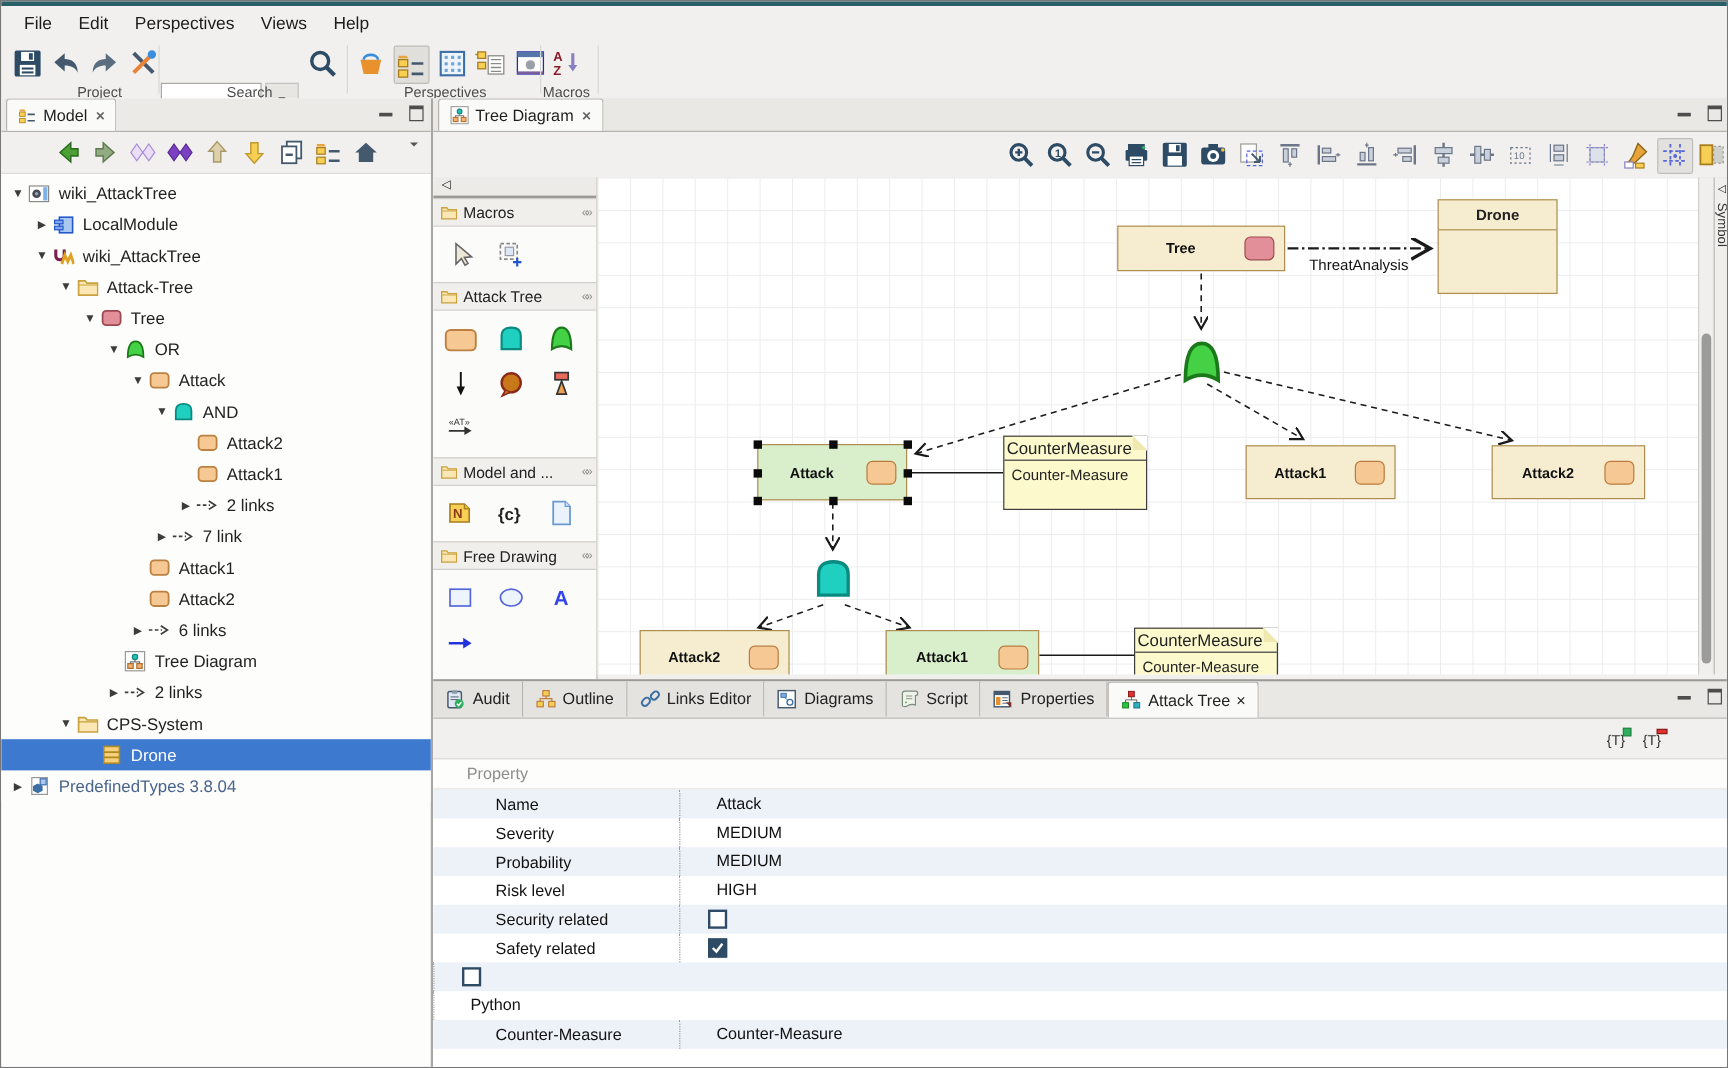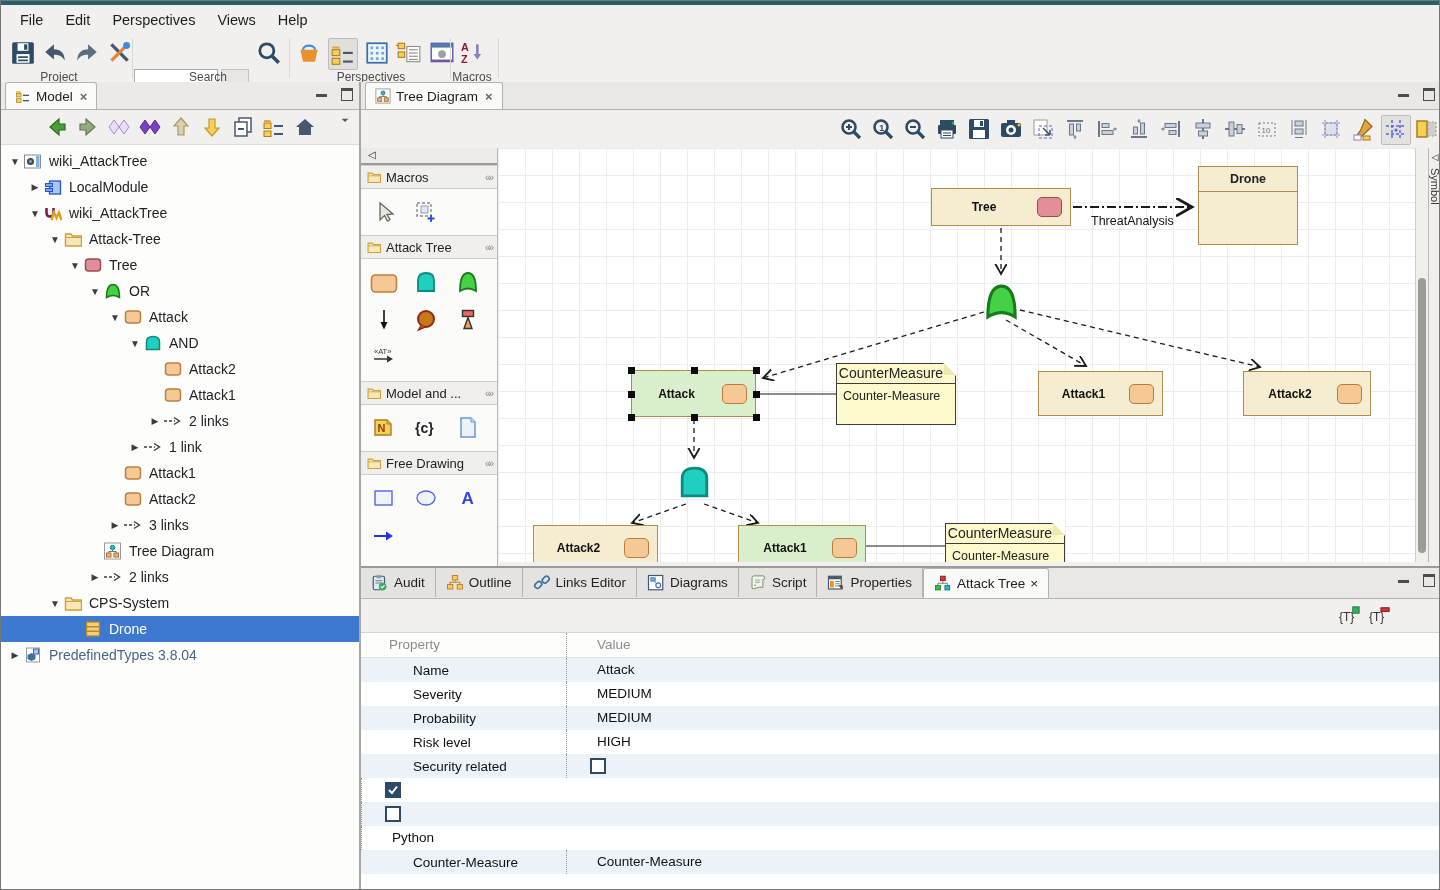--- a/index.html
+++ b/index.html
@@ -195,21 +195,21 @@
         </svg>
       </div>
       <div class="tb-icon" style="left: 458px;">
         <svg width="26" height="26" viewBox="0 0 24 24" xmlns="http://www.w3.org/2000/svg">
           <text x="1" y="10" font-size="10" font-weight="bold" fill="#8b1a2b" font-family="Liberation Sans">A</text>
           <text x="1" y="21" font-size="10" font-weight="bold" fill="#8b1a2b" font-family="Liberation Sans">Z</text>
           <path d="M16 4 L16 16" stroke="#8a7fc0" stroke-width="2.4"></path>
           <path d="M12.5 13 L16 18 L19.5 13 Z" fill="#8a7fc0"></path>
         </svg>
       </div>
-      <div class="tb-label" style="left: 8px; width: 100px;">Project</div>
+      <div class="tb-label" style="left: 32px; width: 100px;">Project</div>
       <div class="tb-label" style="left: 157px; width: 100px;">Search</div>
       <div class="tb-label" style="left: 320px; width: 100px;">Perspectives</div>
       <div class="tb-label" style="left: 421px; width: 100px;">Macros</div>
       <div class="tb-sep" style="left: 131px;"></div>
       <div class="tb-sep" style="left: 288px;"></div>
       <div class="tb-sep" style="left: 449px;"></div>
       <div class="tb-sep" style="left: 497px;"></div>
     </div>
 
   <div class="left-panel">
@@ -403,21 +403,21 @@
           <span>2 links</span>
         </div>
         <div class="trow" style="padding-left: 126px;">
           <span class="caret" style="font-size: 9px;">▶</span>
           <span class="ticon">
             <svg width="18" height="18" viewBox="0 0 18 18" xmlns="http://www.w3.org/2000/svg">
               <line x1="1" y1="9" x2="12" y2="9" stroke="#3c3c3c" stroke-width="1.4" stroke-dasharray="3 2"></line>
               <path d="M11 5.5 L16.5 9 L11 12.5" fill="none" stroke="#3c3c3c" stroke-width="1.4"></path>
             </svg>
           </span>
-          <span>1 link</span>
+          <span>7 link</span>
         </div>
         <div class="trow" style="padding-left: 106px;">
           <span class="caret"></span>
           <span class="ticon">
             <svg width="19" height="18" viewBox="0 0 18 18" xmlns="http://www.w3.org/2000/svg">
               <rect x="2" y="3" width="15" height="12" rx="3" fill="#f6c894" stroke="#bc8040" stroke-width="1.5"></rect>
             </svg>
           </span>
           <span>Attack1</span>
         </div>
@@ -431,21 +431,21 @@
           <span>Attack2</span>
         </div>
         <div class="trow" style="padding-left: 106px;">
           <span class="caret" style="font-size: 9px;">▶</span>
           <span class="ticon">
             <svg width="18" height="18" viewBox="0 0 18 18" xmlns="http://www.w3.org/2000/svg">
               <line x1="1" y1="9" x2="12" y2="9" stroke="#3c3c3c" stroke-width="1.4" stroke-dasharray="3 2"></line>
               <path d="M11 5.5 L16.5 9 L11 12.5" fill="none" stroke="#3c3c3c" stroke-width="1.4"></path>
             </svg>
           </span>
-          <span>3 links</span>
+          <span>6 links</span>
         </div>
         <div class="trow" style="padding-left: 86px;">
           <span class="caret"></span>
           <span class="ticon">
             <svg width="19" height="18" viewBox="0 0 18 18" xmlns="http://www.w3.org/2000/svg">
               <rect x="1" y="1" width="16" height="16" fill="#fff" stroke="#999"></rect>
               <circle cx="9" cy="5.5" r="2.2" fill="#25c0b5" stroke="#0a8a80"></circle>
               <rect x="3" y="11" width="4.5" height="4" fill="#f0b070" stroke="#b07030"></rect>
               <rect x="10.5" y="11" width="4.5" height="4" fill="#f0b070" stroke="#b07030"></rect>
               <path d="M9 8 L9 9.5 M5.2 11 L5.2 9.5 L12.8 9.5 L12.8 11" stroke="#777" fill="none"></path>
@@ -995,21 +995,20 @@
         <div class="ticonbtn" style="right: 48px;">
           <svg width="22" height="22" viewBox="0 0 24 24" xmlns="http://www.w3.org/2000/svg">
             <text x="0" y="17" font-size="13" fill="#333" font-family="Liberation Sans">{T}</text>
             <rect x="13" y="3" width="9" height="4" fill="#e03030" stroke="#801010"></rect>
           </svg>
         </div>
       </div>
     <div class="prop-table">
       <div class="pt-header">
         <div class="c1">Property</div>
-        <div class="c2">Value</div>
       </div>
       <div id="ptRows">
           <div class="pt-row alt">
             <div class="c1">Name</div>
             <div class="c2">Attack</div>
           </div>
           <div class="pt-row">
             <div class="c1">Severity</div>
             <div class="c2">MEDIUM</div>
           </div>
@@ -1021,20 +1020,21 @@
             <div class="c1">Risk level</div>
             <div class="c2">HIGH</div>
           </div>
           <div class="pt-row alt">
             <div class="c1">Security related</div>
             <div class="c2" style="padding-left: 23px;">
               <div class="cbx"></div>
             </div>
           </div>
           <div class="pt-row">
+            <div class="c1">Safety related</div>
             <div class="c2" style="padding-left: 23px;">
               <div class="cbx checked">
                 <svg width="12" height="12" viewBox="0 0 12 12">
                   <path d="M2 6 L5 9 L10 2.5" stroke="#fff" stroke-width="2" fill="none"></path>
                 </svg>
               </div>
             </div>
           </div>
           <div class="pt-row alt">
             <div class="c2" style="padding-left: 23px;">

